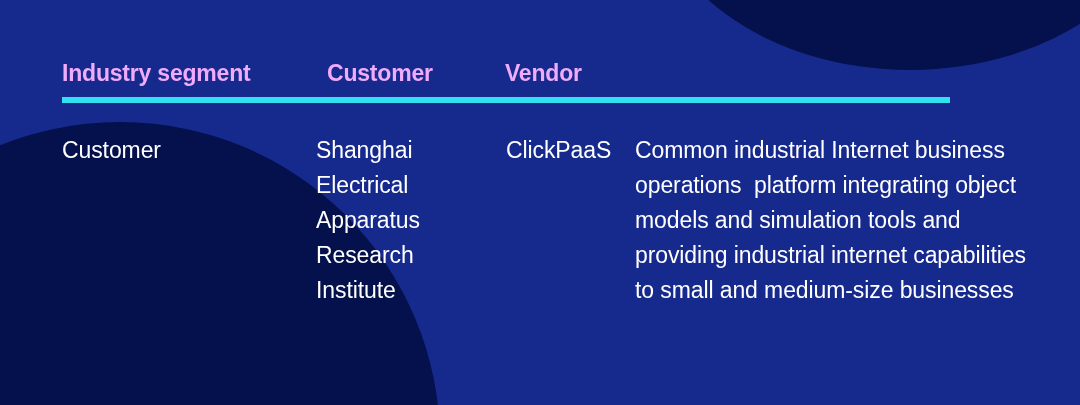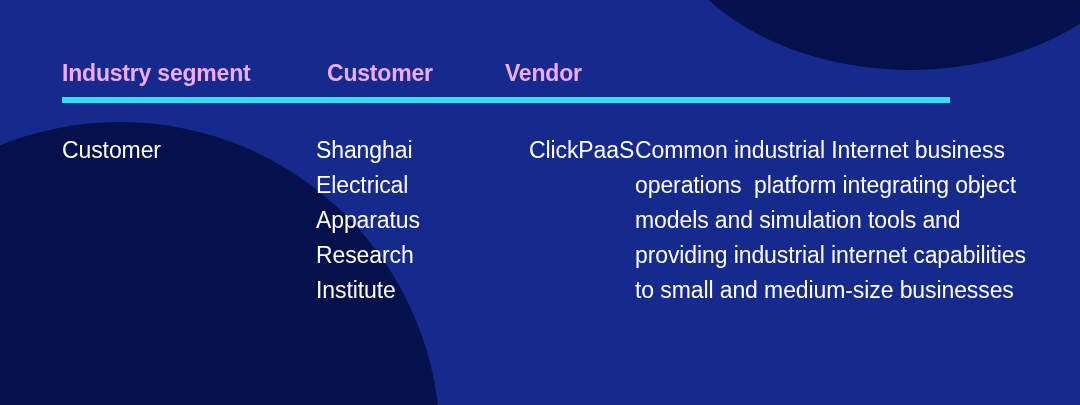--- a/index.html
+++ b/index.html
@@ -87,21 +87,21 @@
     top: 0;
     color: #FFFFFF;
     font-size: 23px;
     font-weight: normal;
     line-height: 35px;
     letter-spacing: -0.1px;
     white-space: pre-wrap;
   }
   #cell-industry { left: 0px;   width: 250px; }
   #cell-customer { left: 254px; width: 170px; }
-  #cell-vendor   { left: 467px; width: 160px; }
+  #cell-vendor   { left: 444px; width: 160px; }
   #cell-overview { left: 573px; width: 400px; }
 </style>
 </head>
 <body>
 
 <div id="slide">
 
   <div class="blob" id="blob-top-right"></div>
   <div class="blob" id="blob-bottom-left"></div>
 

